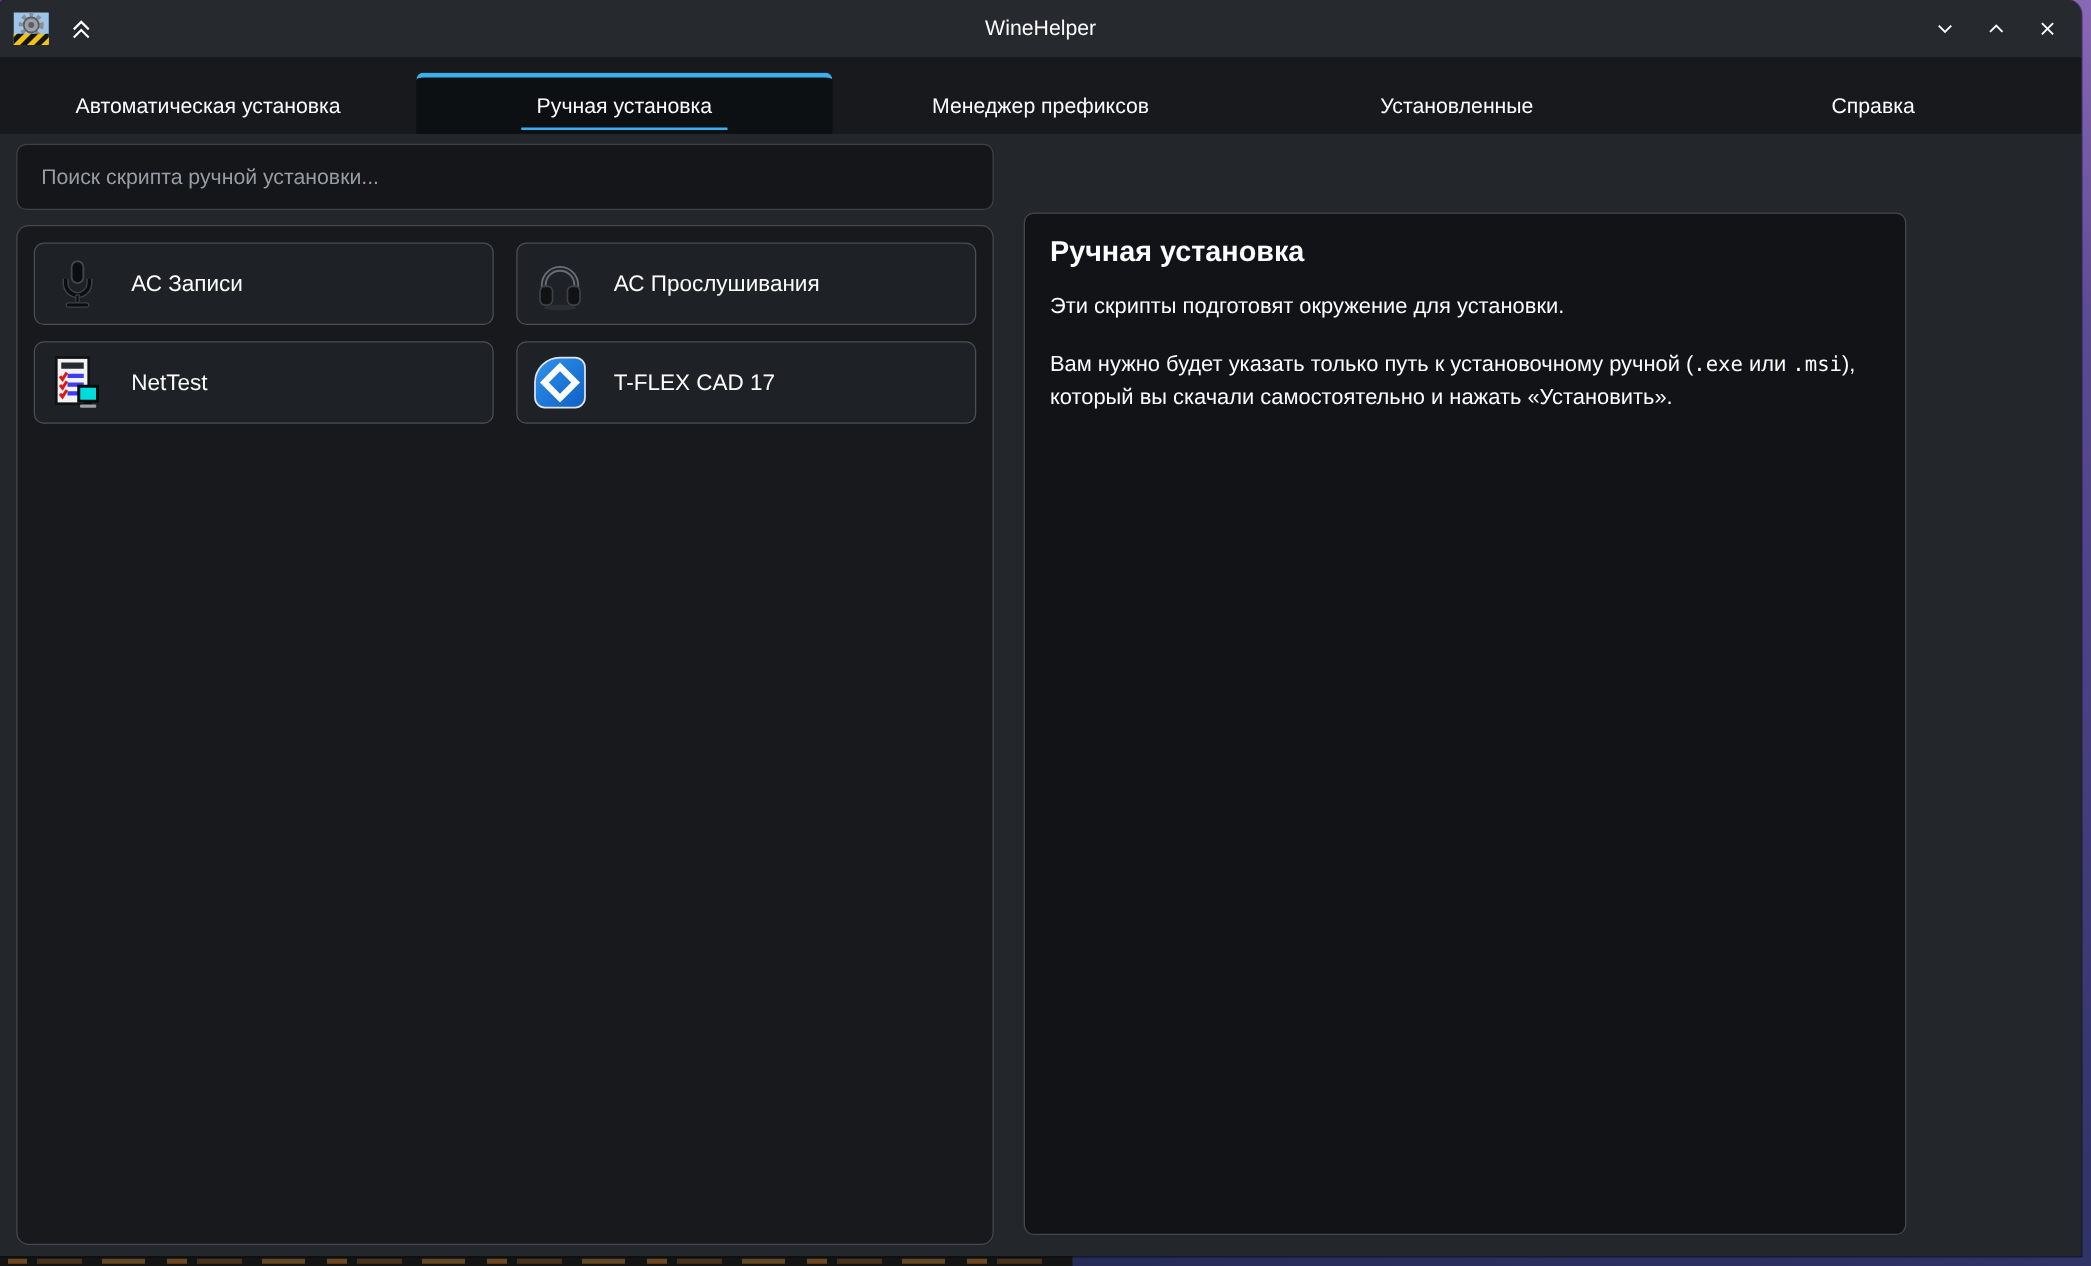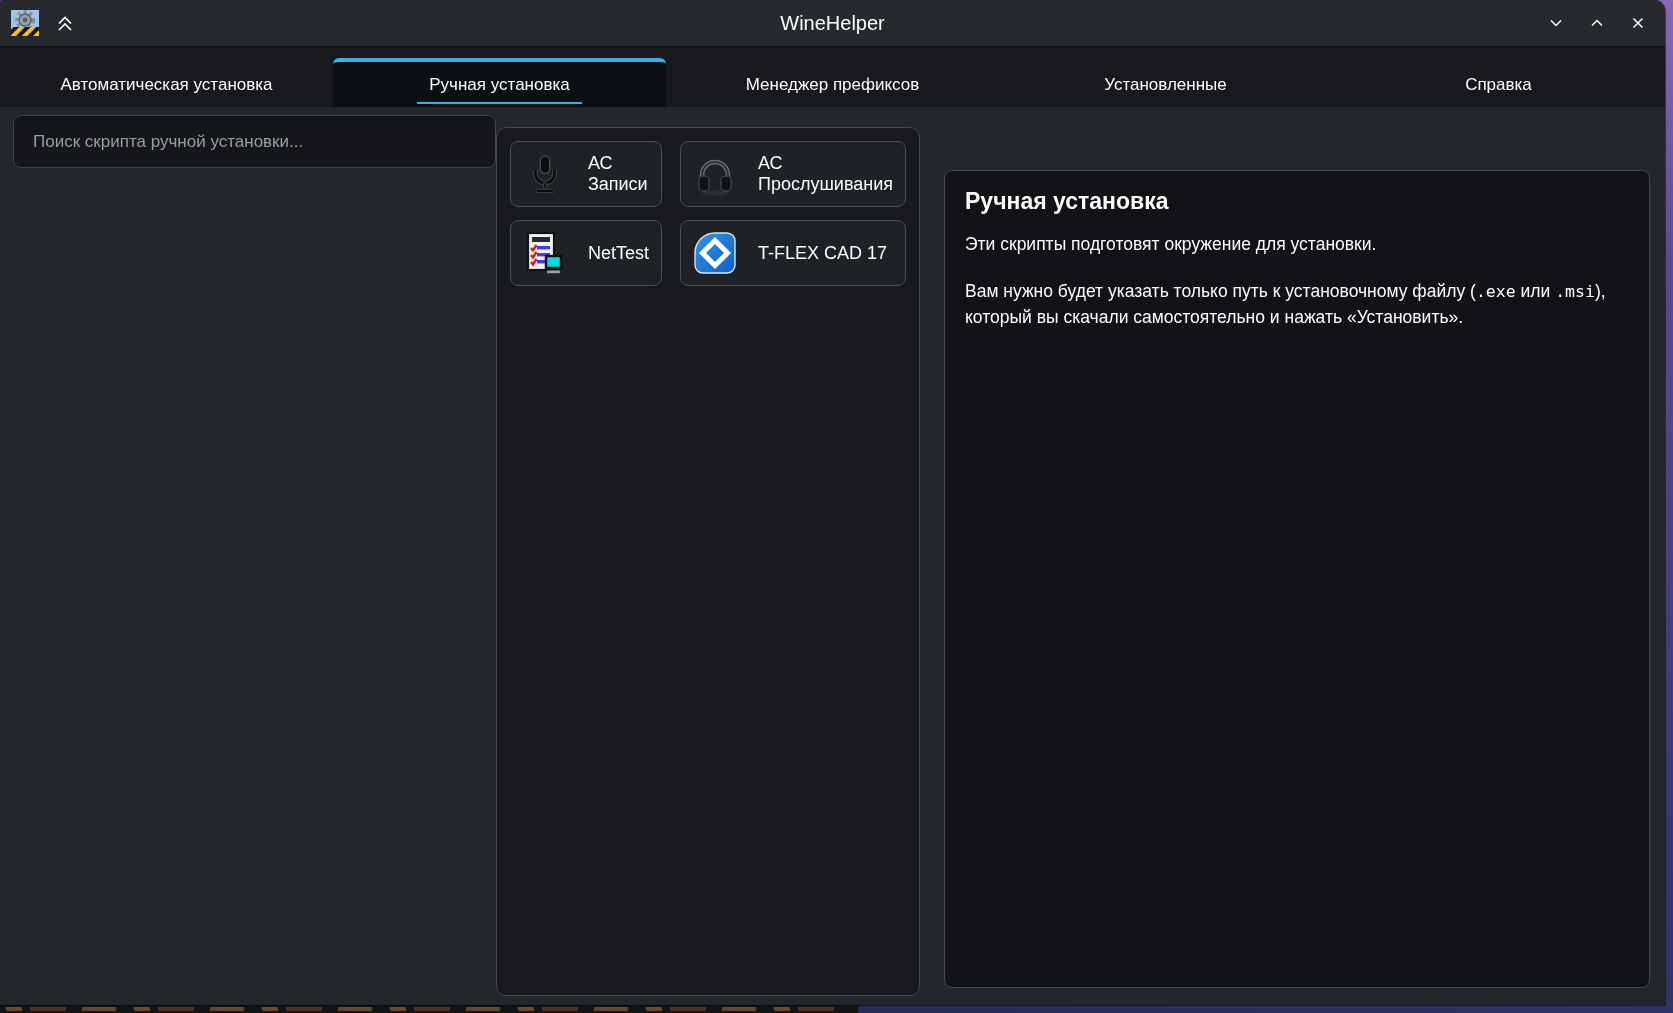--- a/index.html
+++ b/index.html
@@ -25,36 +25,36 @@
     box-shadow:0 0 0 1px rgba(0,0,0,.5);
   }
   
   .titlebar {
     height:47px; background:#26292e; border-bottom:1px solid #101216;
     display:flex; align-items:center; position:relative;
   }
   .tb-left { display:flex; align-items:center; gap:13px; padding-left:10px; z-index:1; }
   .tb-title {
     position:absolute; left:0; right:0; text-align:center;
-    color:#fcfcfc; font-size:20px; pointer-events:none;
+    color:#fcfcfc; font-size:17px; pointer-events:none;
   }
   .tb-right { margin-left:auto; display:flex; align-items:center; gap:17px; padding-right:15px; z-index:1; }
   .tb-btn { width:24px; height:24px; display:flex; align-items:center; justify-content:center; cursor:default; }
   
   .tabbar { height:60px; background:#17191d; display:flex; }
   .tab {
     flex:1; display:flex; align-items:center; justify-content:center;
     color:#fcfcfc; font-size:17px; border-top:4px solid transparent; cursor:default;margin-top:11px;
   }
   .tab .tab-label { padding:9px 12px 9px; }
   .tab.active { background:#0d1013; border-top-color:var(--accent,#3daee9); border-radius:6px 6px 0 0; }
   .tab.active .tab-label { border-bottom:2px solid var(--accent,#3daee9); padding:9px 12px 7px; }
   
   .content { display:flex; padding:8px 0 8px 13px; height:897px; }
-  .left-col { width:907px; display:flex; flex-direction:row; }
+  .left-col { width:782px; display:flex; flex-direction:column; }
   .search-input {
     height:53px; background:#141619; border:1px solid #3e4247; border-radius:8px;
     color:#fcfcfc; font-size:17px; padding:0 19px; outline:none; font-family:inherit; width:100%;
   }
   .search-input::placeholder { color:#979da4; }
   .scripts-panel {
     margin-top:12px; flex:1; background:#17191d; border:1px solid #45484e; border-radius:10px;
     padding:13px; display:grid; grid-template-columns:1fr 1fr; gap:13px 18px; align-content:start;
   }
   .script-btn {
@@ -212,18 +212,18 @@
             </span>
             <span>T-FLEX CAD 17</span>
           </div>
 
         </div>
       </div>
 
       <div class="info-panel">
         <div class="info-title">Ручная установка</div>
         <p class="info-p">Эти скрипты подготовят окружение для установки.</p>
-        <p class="info-p"><span>Вам нужно будет указать только путь к установочному файлу (</span><code>.exe</code><span> или </span><code>.msi</code><span>), который вы скачали самостоятельно и нажать «Установить».</span></p>
+        <p class="info-p"><span>Вам нужно будет указать только путь к установочному ручной (</span><code>.exe</code><span> или </span><code>.msi</code><span>), который вы скачали самостоятельно и нажать «Установить».</span></p>
       </div>
     </div>
 
   </div>
 </div>
 
 </body></html>

